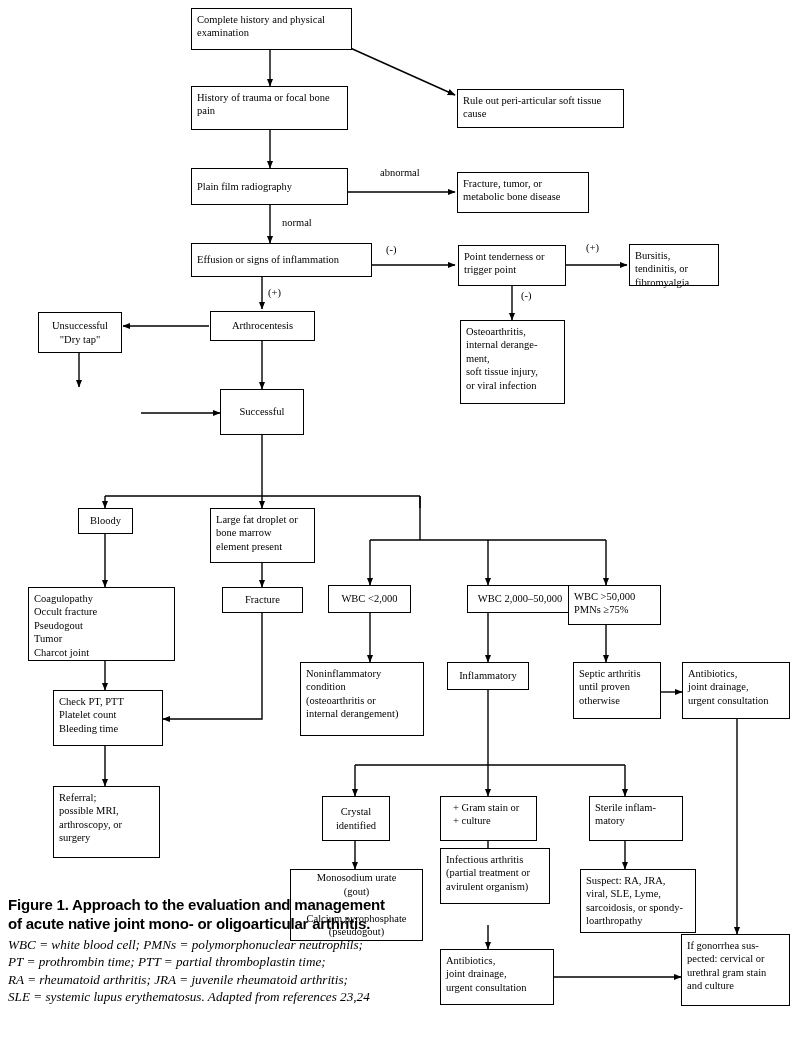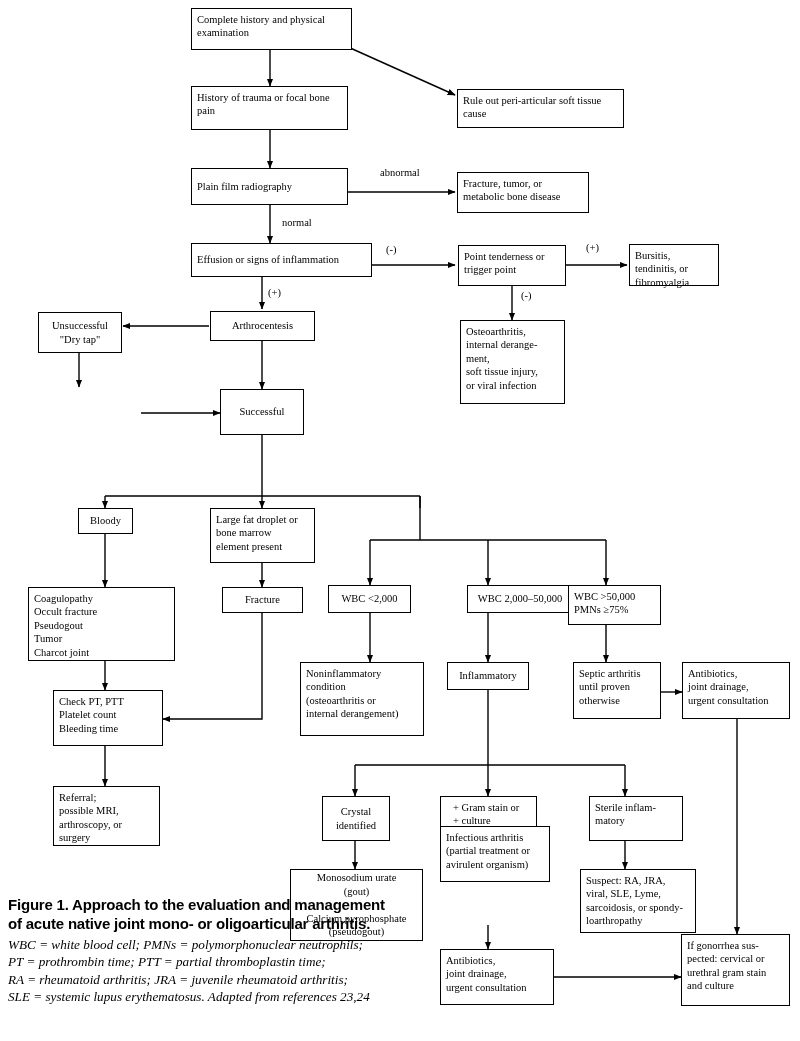--- a/index.html
+++ b/index.html
@@ -147,21 +147,21 @@
 Pseudogout
 Tumor
 Charcot joint</div>
 
   <div class="node c" style="left:222px;top:587px;width:81px;height:26px;">Fracture</div>
 
   <div class="node l" style="left:53px;top:690px;width:110px;height:56px;">Check PT, PTT
 Platelet count
 Bleeding time</div>
 
-  <div class="node l" style="left:53px;top:786px;width:107px;height:60px;">Referral;
+  <div class="node l" style="left:53px;top:786px;width:107px;height:72px;">Referral;
 possible MRI,
 arthroscopy, or
 surgery</div>
 
   <div class="node c" style="left:328px;top:585px;width:83px;height:28px;">WBC &lt;2,000</div>
 
   <div class="node c" style="left:435px;top:585px;width:106px;height:28px;margin-left:32px;">WBC 2,000–50,000</div>
 
   <div class="node l" style="left:568px;top:585px;width:93px;height:40px;">WBC &gt;50,000
 PMNs ≥75%</div>
@@ -189,21 +189,21 @@
 
   <div class="node l" style="left:589px;top:796px;width:94px;height:45px;">Sterile inflam-
 matory</div>
 
   <div class="node c" style="left:290px;top:869px;width:133px;height:72px;">Monosodium urate
 (gout)
 
 Calcium pyrophosphate
 (pseudogout)</div>
 
-  <div class="node l" style="left:440px;top:826px;width:110px;height:56px;">Infectious arthritis
+  <div class="node l" style="left:440px;top:848px;width:110px;height:56px;">Infectious arthritis
 (partial treatment or
 avirulent  organism)</div>
 
   <div class="node l" style="left:580px;top:869px;width:116px;height:64px;">Suspect: RA, JRA,
 viral, SLE, Lyme,
 sarcoidosis, or spondy-
 loarthropathy</div>
 
   <div class="node l" style="left:440px;top:949px;width:114px;height:56px;">Antibiotics,
  joint drainage,

